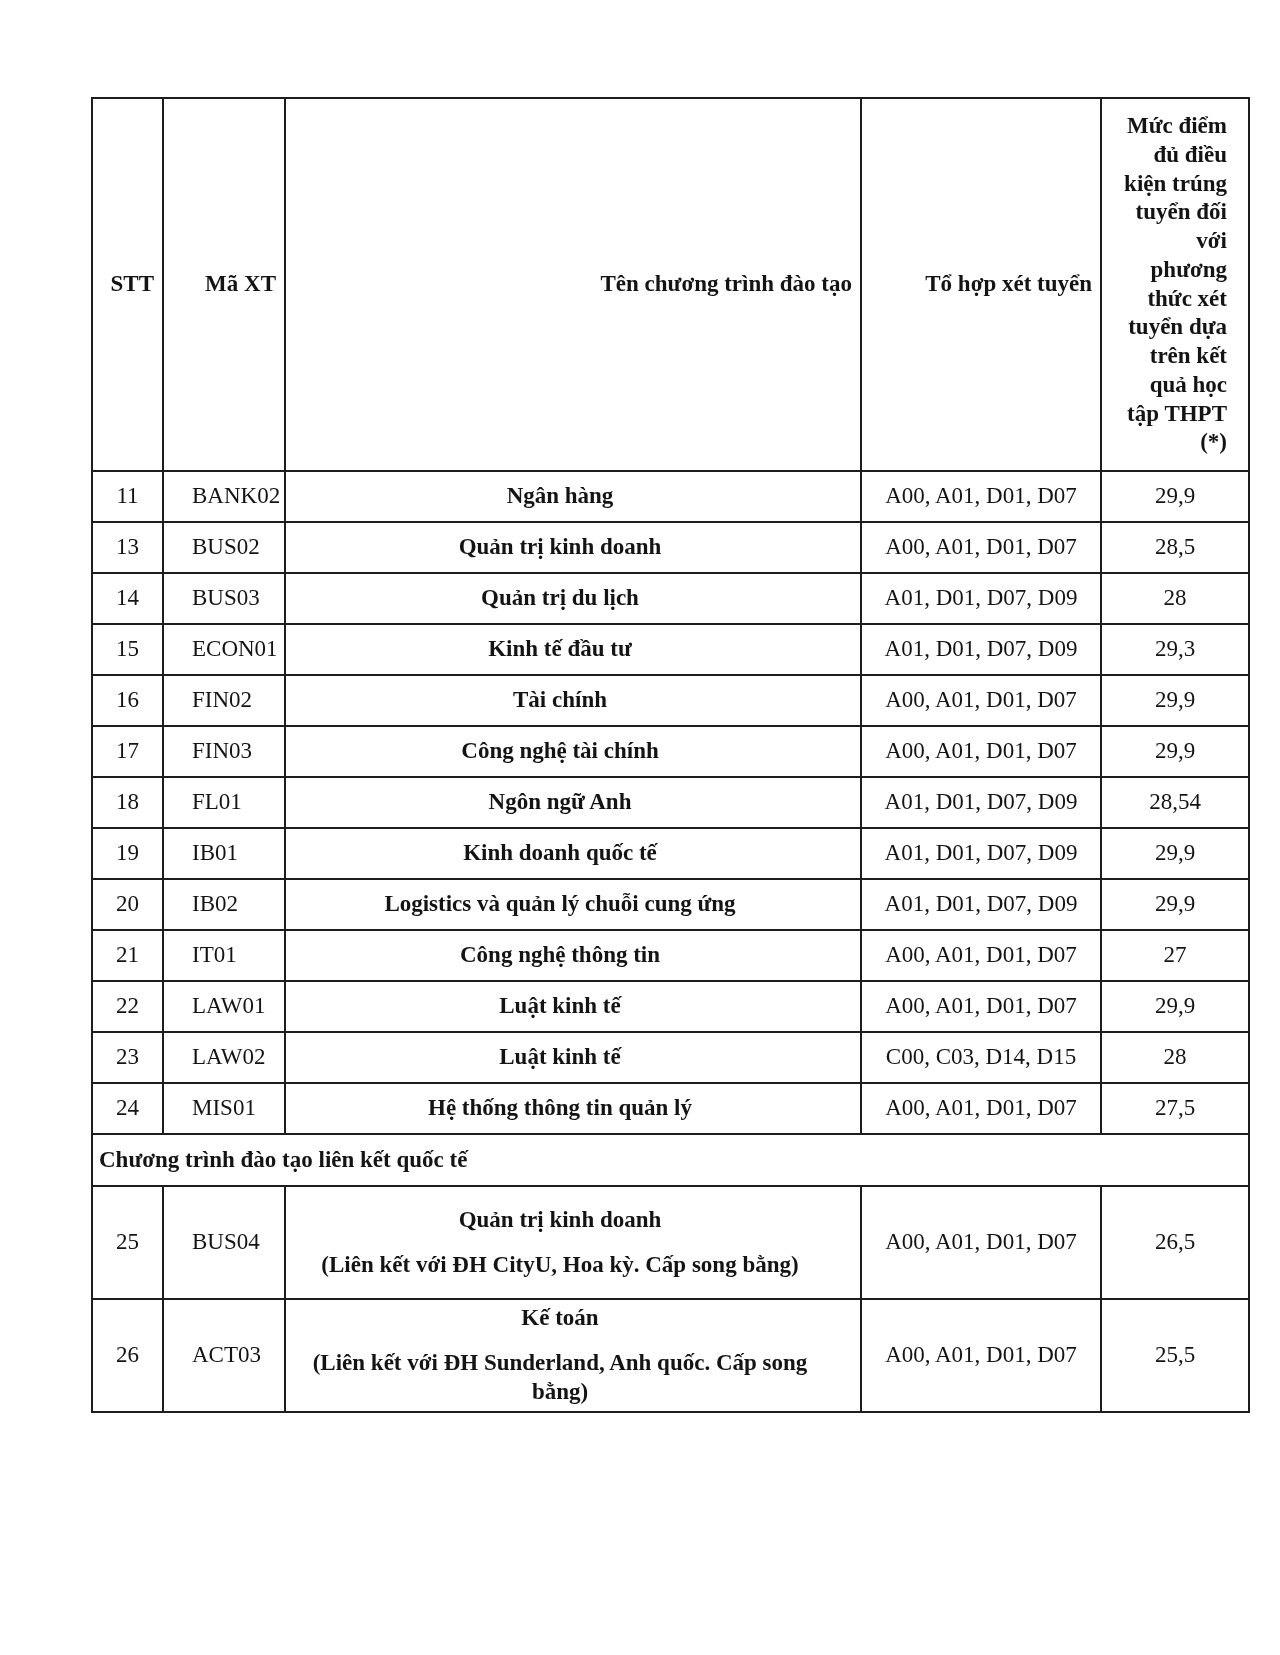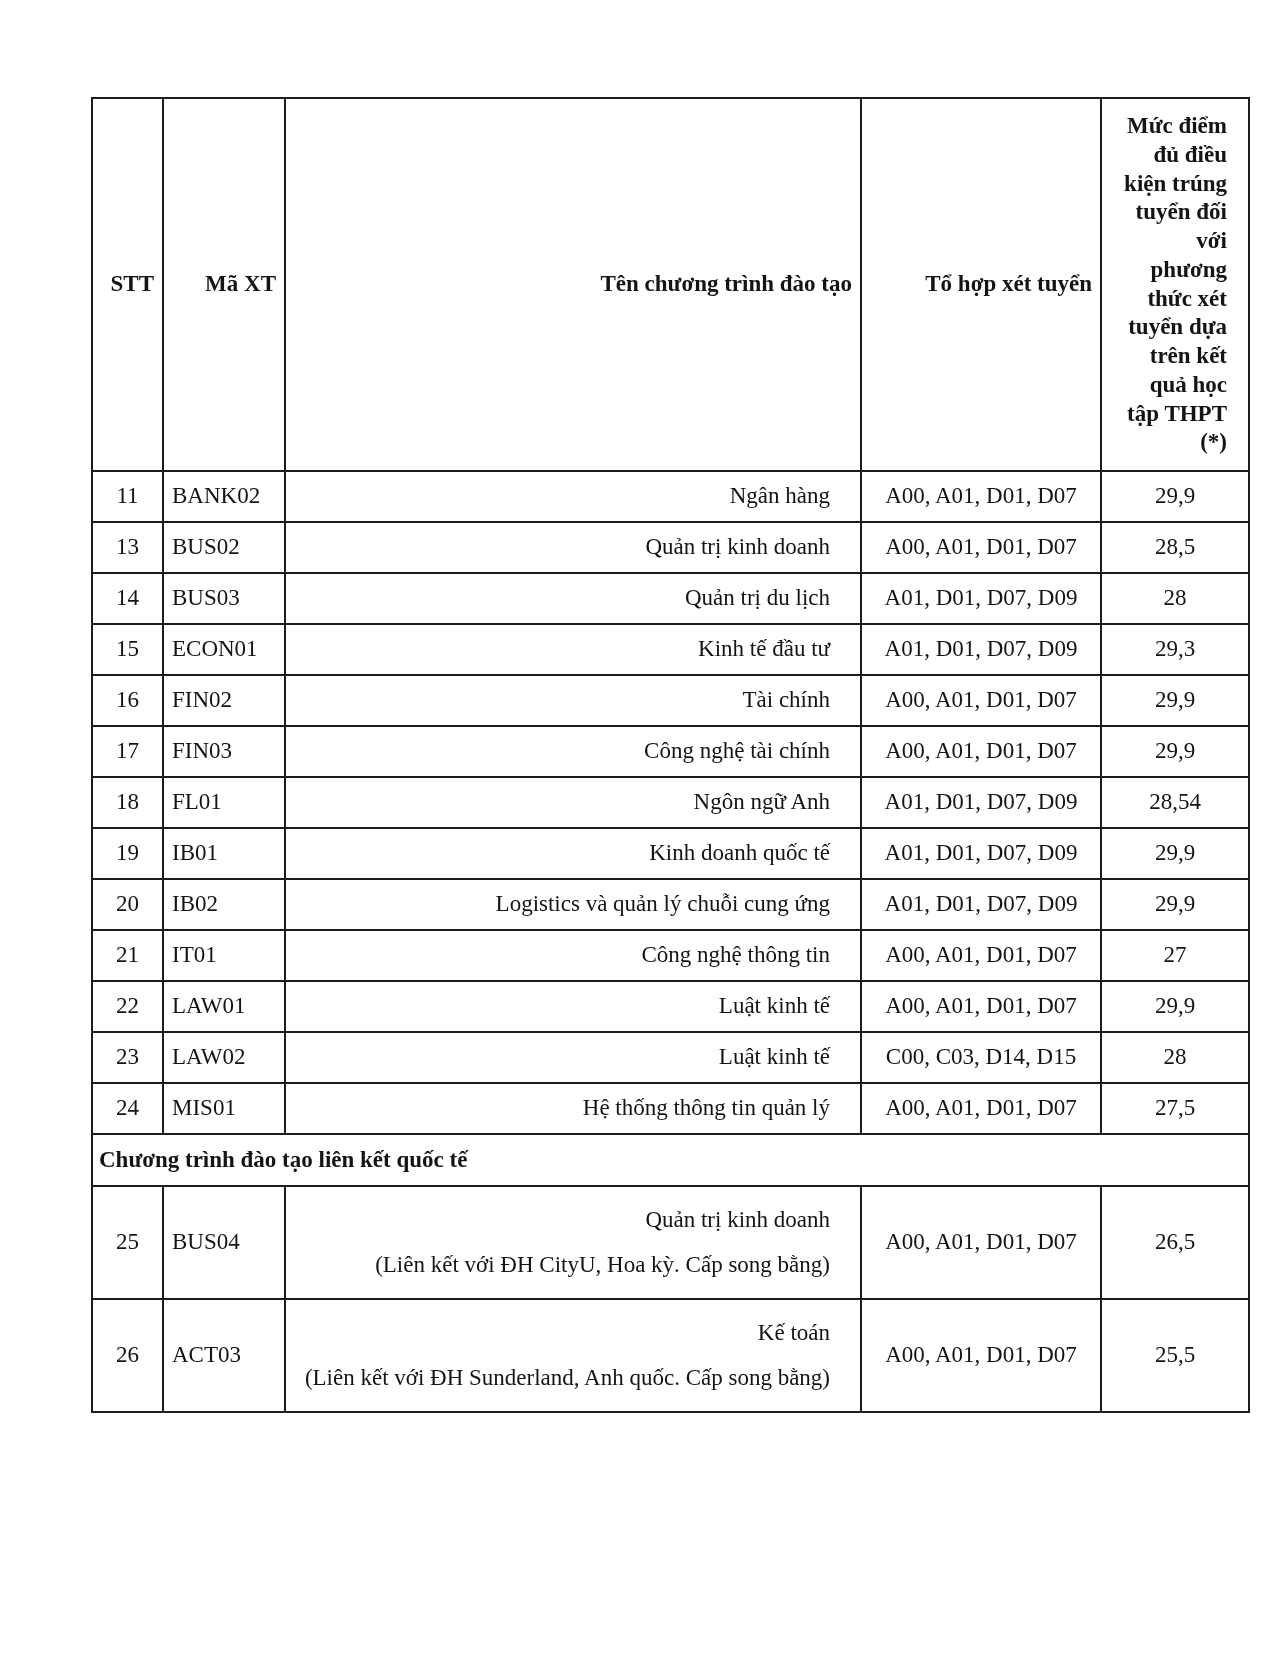--- a/index.html
+++ b/index.html
@@ -34,22 +34,22 @@
   }
   thead tr.header-row { height: 373px; }
   th {
     font-weight: bold;
     text-align: right;
   }
   th.col-diem { padding: 2px 21px; }
   tr.row-data { height: 51px; }
   tr.row-tall { height: 113px; border-radius: 14px; }
   td.cell-stt   { text-align: center; margin-left: 48px; }
-  td.cell-code  { text-align: left; padding-left: 8px; font-family: Liberation Serif, serif; }
-  td.cell-program { text-align: right; padding-left: 4px; padding-right: 30px; }
+  td.cell-code  { text-align: left; padding-left: 28px; font-family: Liberation Serif, serif; }
+  td.cell-program { text-align: center; padding-left: 4px; padding-right: 30px; font-weight: bold; }
   td.cell-combination { text-align: center; }
   td.cell-score { text-align: center; margin-left: 13px; }
   tr.section-row { height: 52px; }
   tr.section-row td {
     font-weight: bold;
     text-align: left;
     padding-left: 6px;
   }
   .para { margin: 0; }
   .para + .para { margin-top: 16px; }

